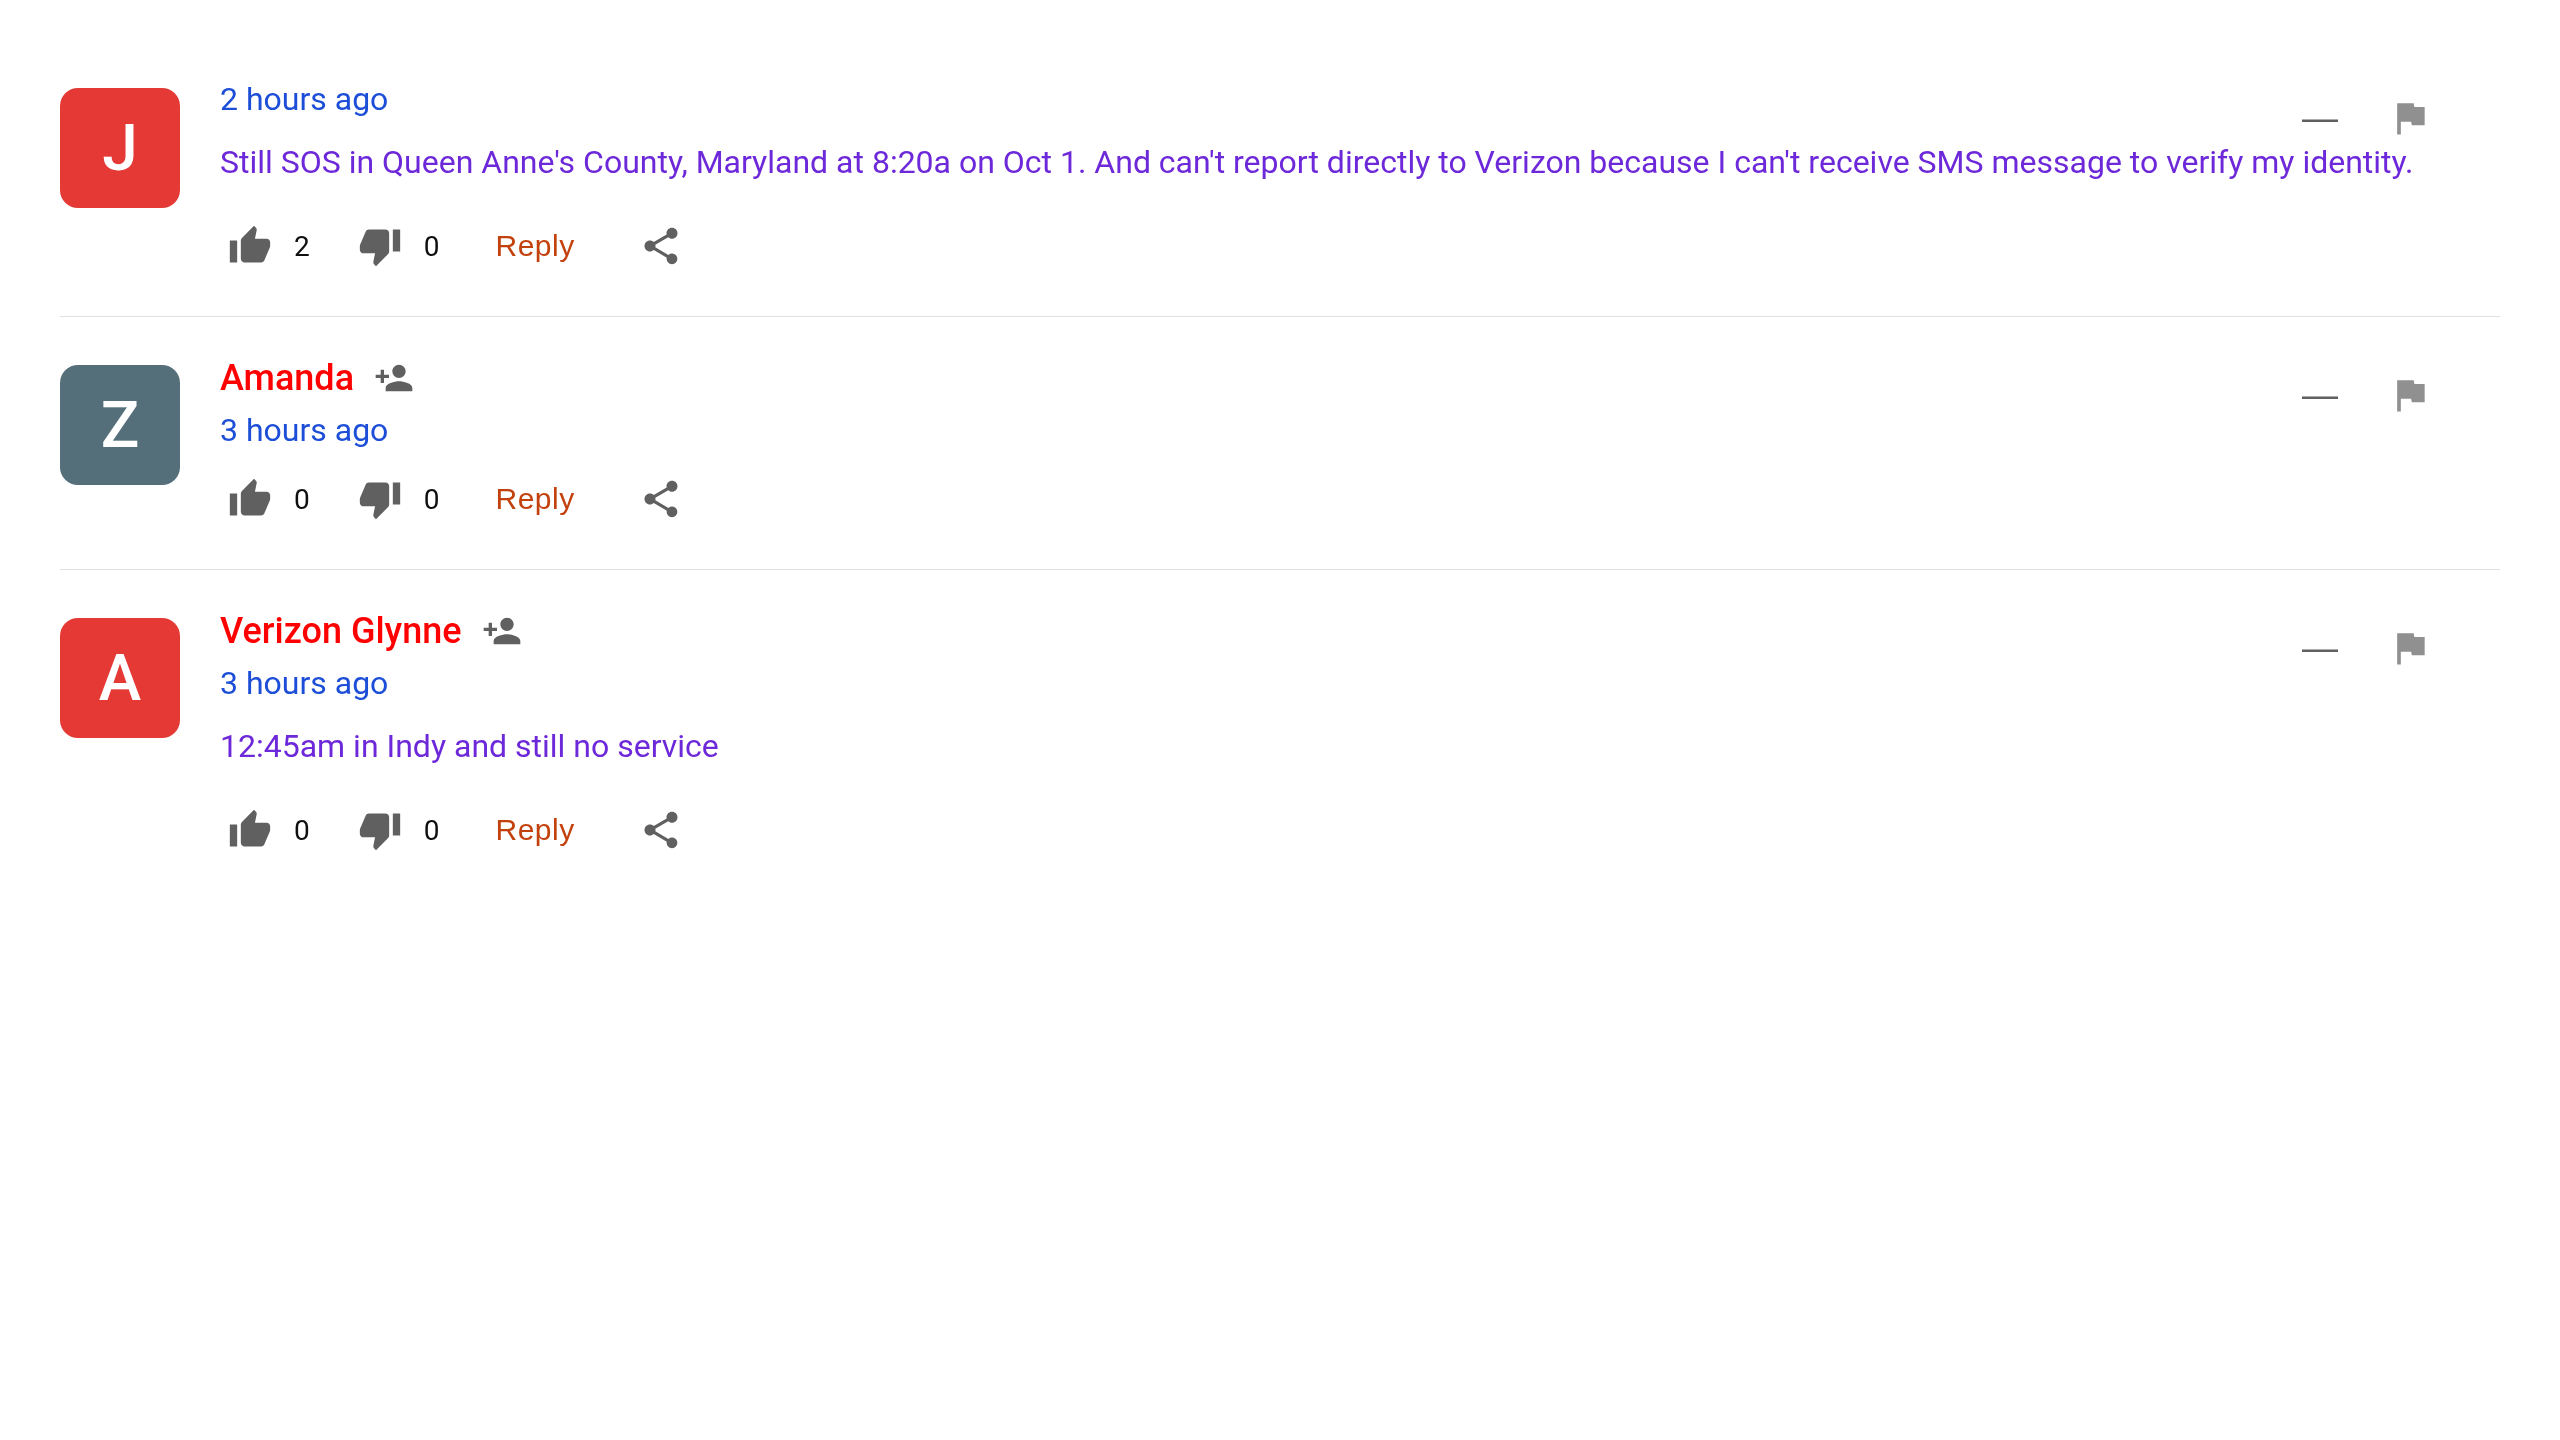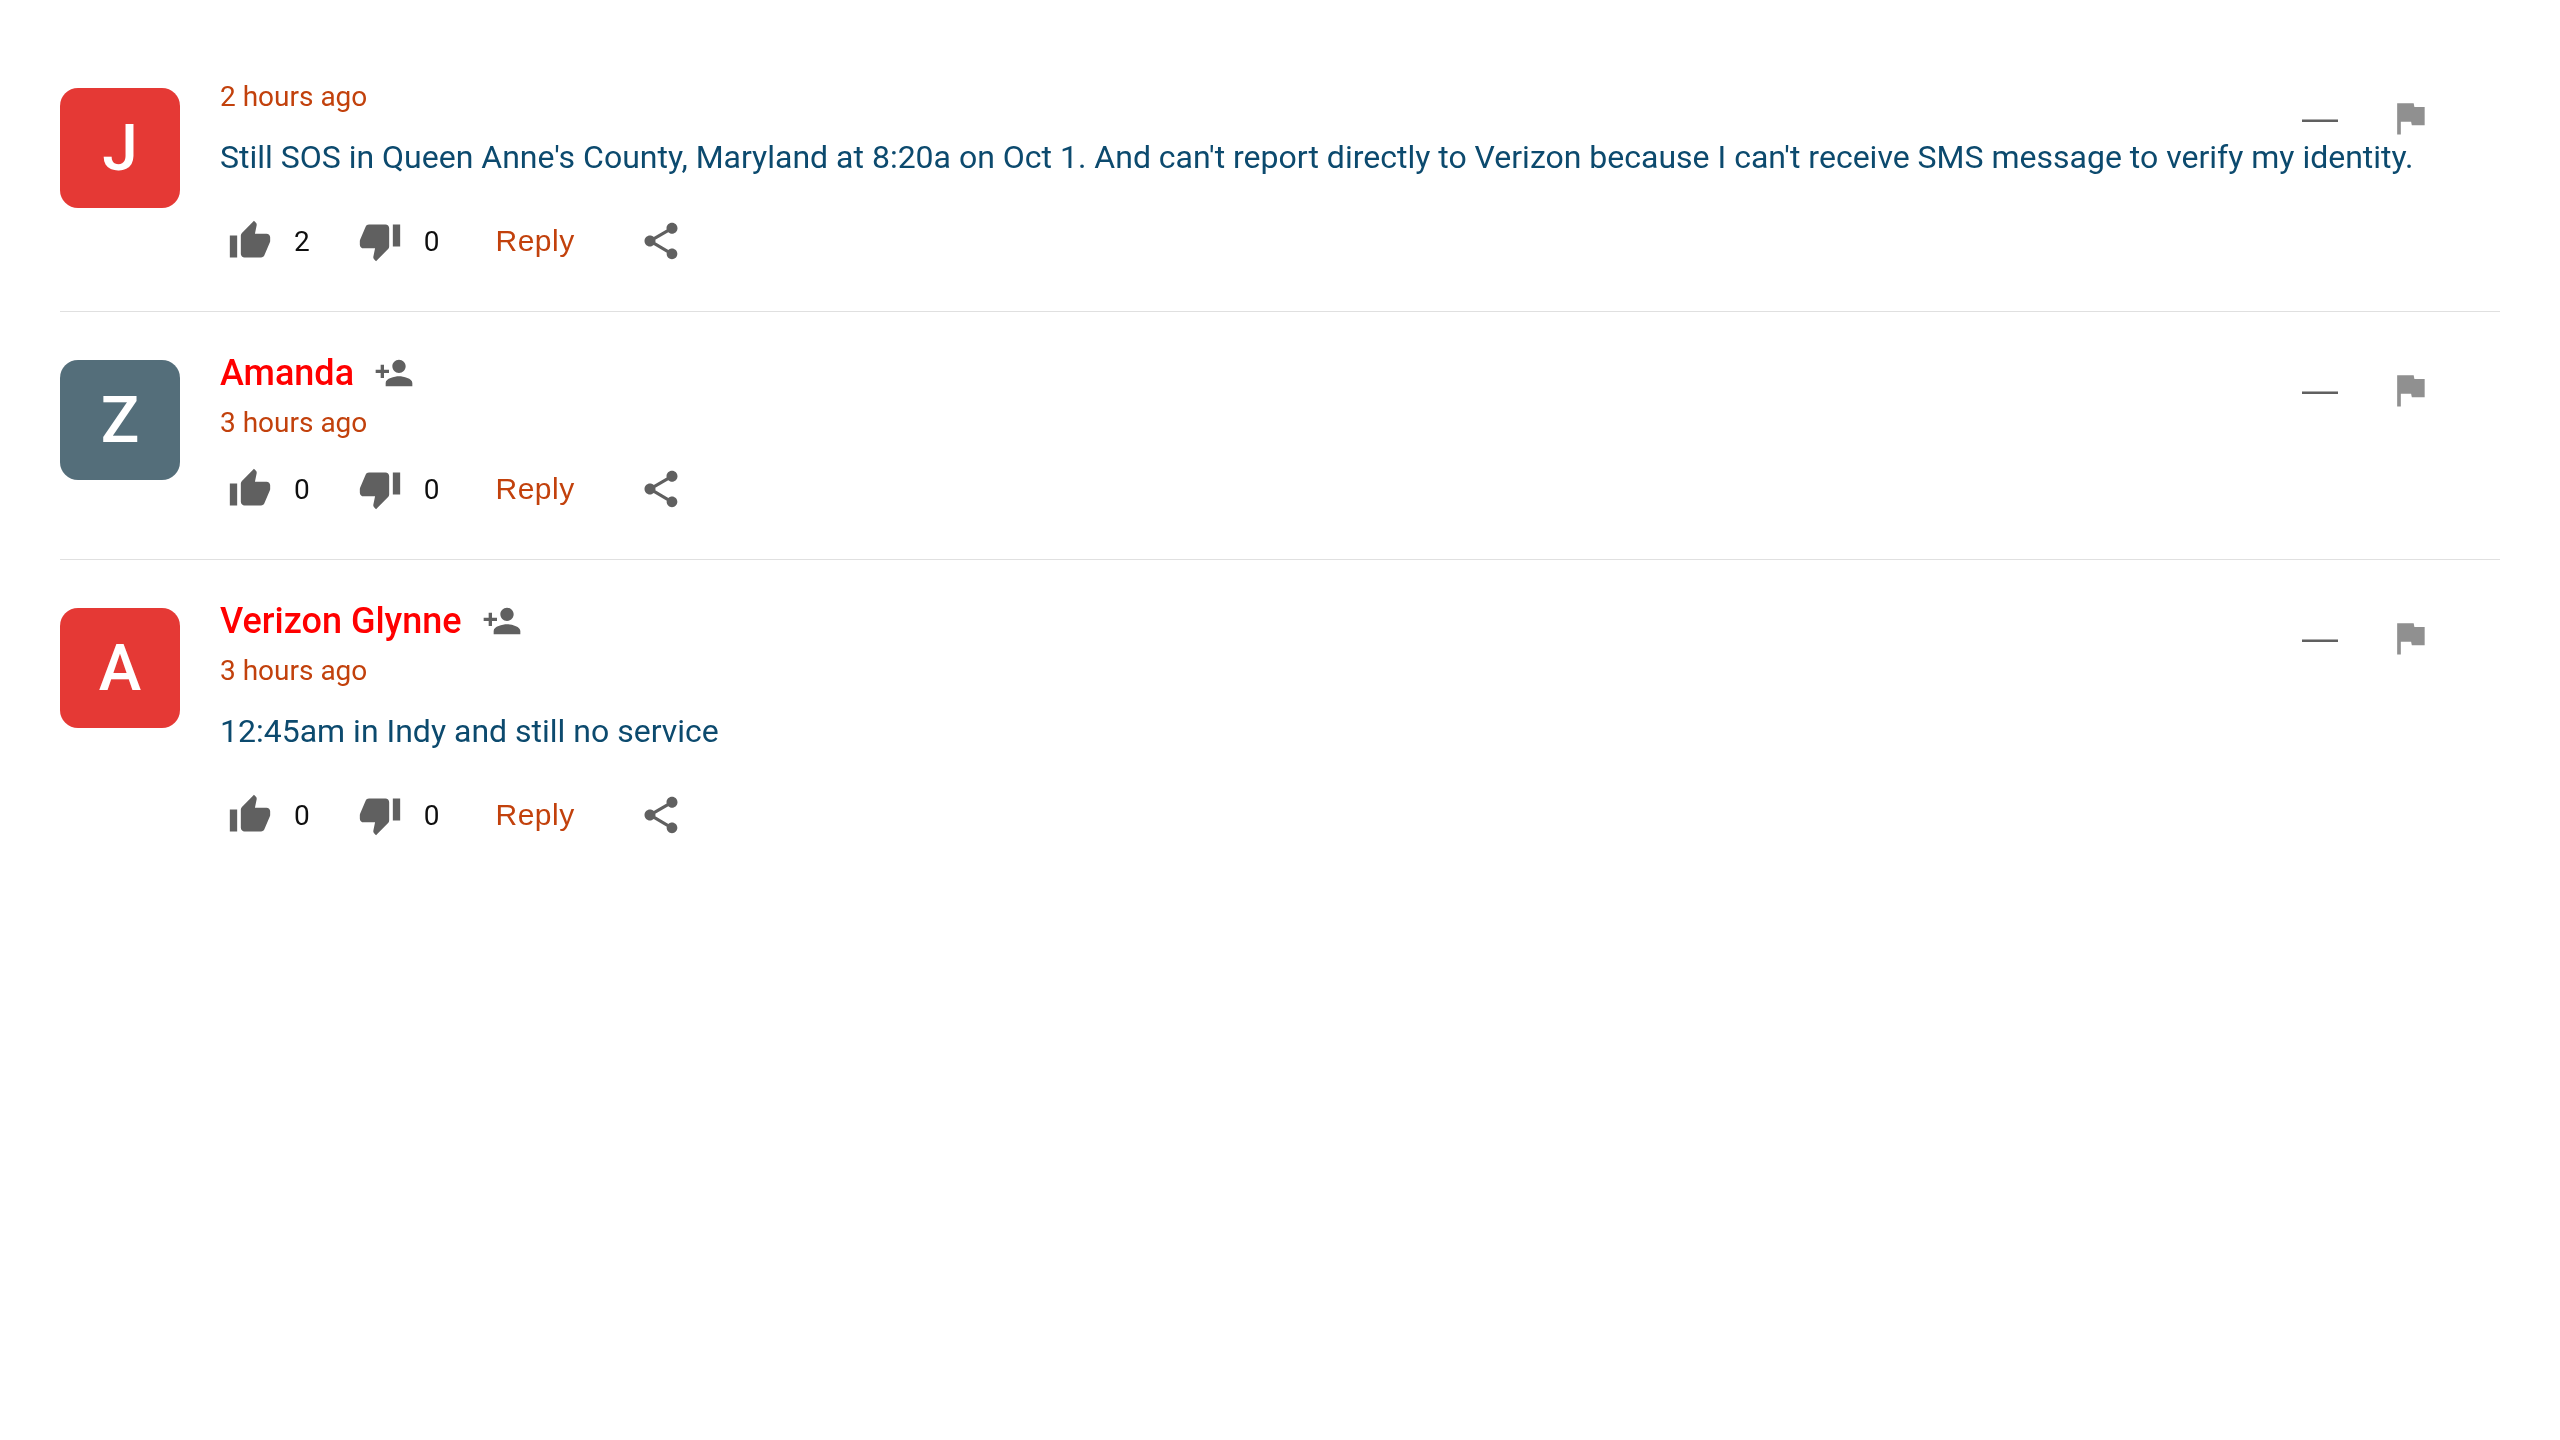--- a/index.html
+++ b/index.html
@@ -78,29 +78,29 @@
       color: #606060;
       font-size: 28px;
     }
 
     .follow-icon svg {
       width: 40px;
       height: 40px;
     }
 
     .timestamp {
-      font-size: 28px;
-      color: #c2410c;
+      font-size: 32px;
+      color: #1d4ed8;
       margin-bottom: 20px;
     }
 
     .comment-text {
       font-size: 32px;
       line-height: 1.5;
-      color: #0c4a6e;
+      color: #6d28d9;
       margin-bottom: 30px;
       max-width: 2200px;
     }
 
     .comment-actions {
       display: flex;
       align-items: center;
       gap: 40px;
     }
 

